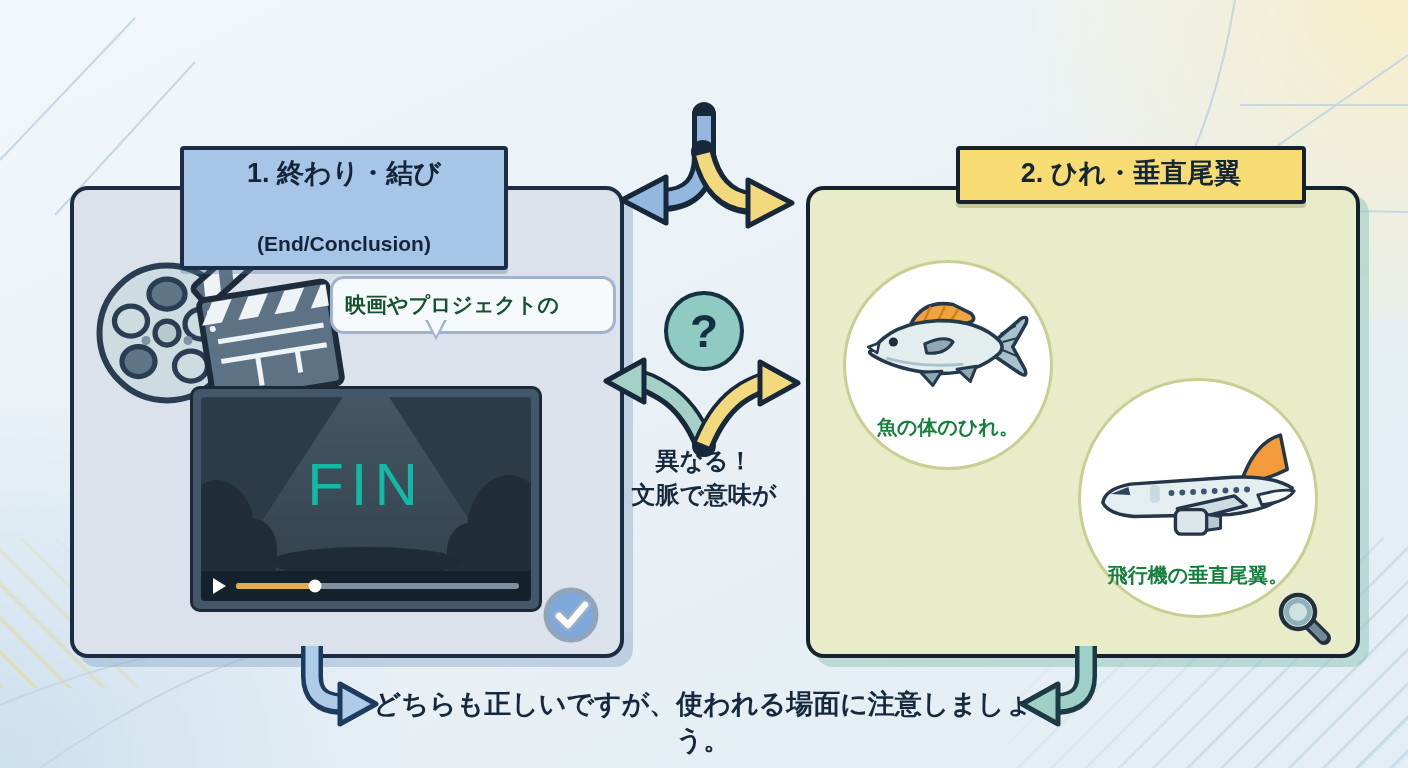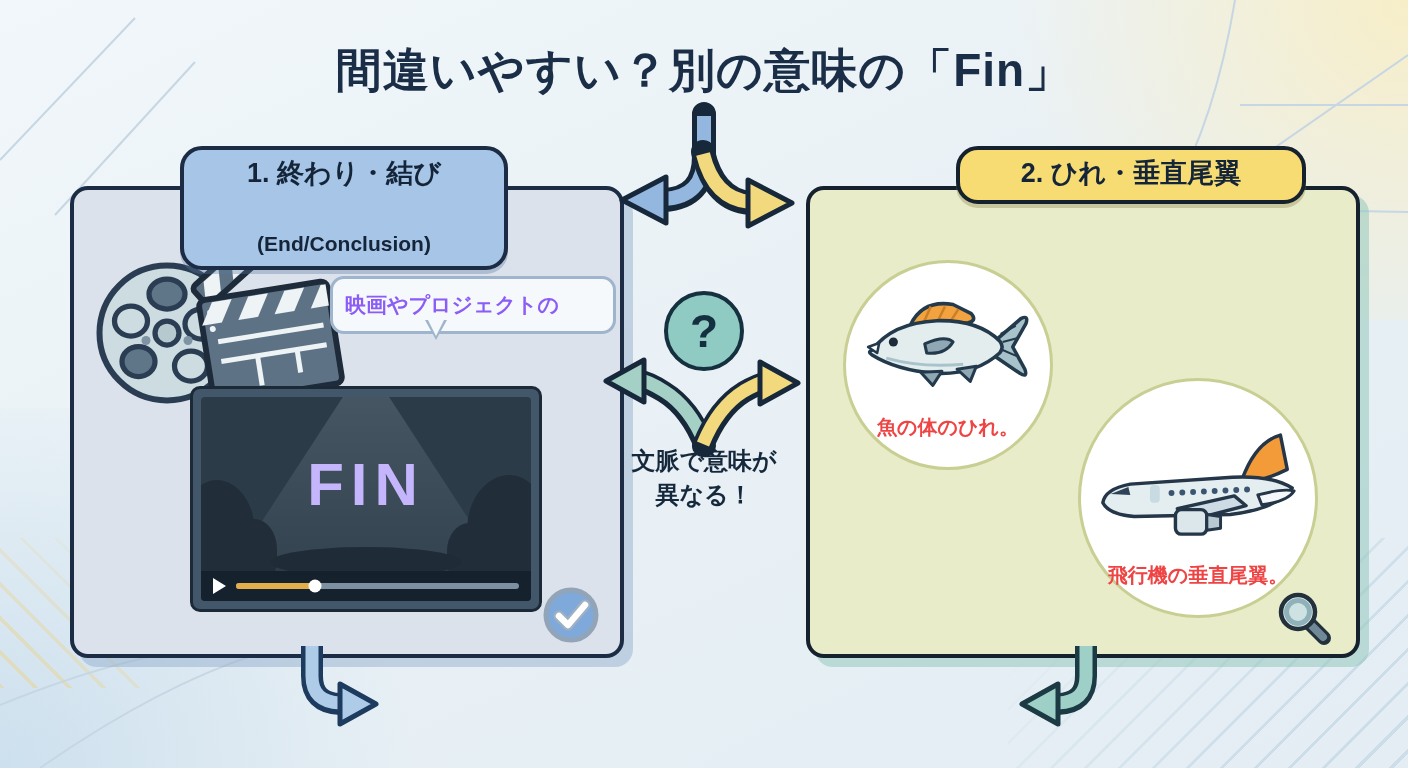--- a/index.html
+++ b/index.html
@@ -27,74 +27,74 @@
   .decor-lines{left:0;top:0;width:1408px;height:768px;}
   
   .title{position:absolute;left:0;top:40px;width:100%;text-align:center;
     font-size:46px;font-weight:800;letter-spacing:1px;color:#1b2e47;z-index:3;}
   
   .panel{position:absolute;top:186px;width:546px;height:464px;border-radius:18px;z-index:2;}
   .panel-left{left:70px;background:#dce2eb;border:4px solid #1b2c44;
     box-shadow:9px 9px 0 rgba(150,176,206,.5);}
   .panel-right{left:806px;background:#e9ecc9;border:4px solid #15222e;
     box-shadow:9px 9px 0 rgba(148,200,188,.55);}
-  .panel-header{position:absolute;top:146px;border-radius:22px;text-align:center;
+  .panel-header{position:absolute;top:146px;border-radius:4px;text-align:center;
     padding:7px 10px 9px;z-index:4;line-height:1.25;}
   .header-left{left:180px;width:300px;background:#a7c5e6;border:4px solid #1b2c44;
     box-shadow:0 4px 0 rgba(90,120,160,.35);}
   .header-right{left:956px;width:322px;background:#f6dc72;border:4px solid #15222e;
     box-shadow:0 4px 0 rgba(140,130,70,.35);}
   .header-title{font-size:27px;font-weight:800;color:#14253a;}
   .header-sub{font-size:21px;font-weight:800;color:#14253a;margin-top:40px;}
   
   .reel{position:absolute;left:18px;top:68px;z-index:1;}
   .clapper{position:absolute;left:92px;top:34px;z-index:2;}
   .bubble{position:absolute;left:256px;top:86px;width:256px;background:#f6f9fb;
     border:3px solid #9fb4cd;border-radius:14px;padding:10px 12px;z-index:3;
-    font-size:21px;font-weight:800;line-height:1.5;color:#8b5cf6;}
+    font-size:21px;font-weight:800;line-height:1.5;color:#14532d;}
   .bubble::after{content:"";position:absolute;bottom:-20px;left:92px;
     border:11px solid transparent;border-top:20px solid #9fb4cd;}
   .bubble::before{content:"";position:absolute;bottom:-13px;left:95px;z-index:1;
     border:8px solid transparent;border-top:16px solid #f6f9fb;}
   .player{position:absolute;left:116px;top:196px;width:352px;height:226px;z-index:4;
     background:#42586a;border:3px solid #1c2a38;border-radius:10px;padding:8px;box-sizing:border-box;}
   .screen{position:relative;width:100%;height:100%;background:#2c3b48;border-radius:4px;
     overflow:hidden;display:flex;flex-direction:column;}
   .spotlight{position:absolute;left:0;top:0;width:100%;height:82%;
     clip-path:polygon(43% 0,57% 0,90% 100%,10% 100%);
     background:linear-gradient(rgba(205,224,233,.16),rgba(205,224,233,.05));}
   .bush{position:absolute;background:#212e39;}
   .bush-l1{left:-16px;bottom:26px;width:70px;height:95px;border-radius:45% 55% 30% 30%;}
   .bush-l2{left:30px;bottom:22px;width:46px;height:60px;border-radius:50% 50% 30% 30%;}
   .bush-r1{right:-14px;bottom:26px;width:78px;height:100px;border-radius:55% 45% 30% 30%;}
   .bush-r2{right:40px;bottom:22px;width:44px;height:56px;border-radius:50% 50% 30% 30%;}
   .stage{position:absolute;left:50%;bottom:24px;transform:translateX(-50%);
     width:58%;height:30px;background:#1f2b36;border-radius:50%;}
   .fin-text{position:relative;flex:1;display:flex;align-items:center;justify-content:center;
-    font-size:60px;font-weight:700;letter-spacing:7px;color:#c4b5fd;z-index:2;}
+    font-size:60px;font-weight:400;letter-spacing:7px;color:#14b8a6;z-index:2;}
   .controls{position:relative;height:30px;background:#15222e;display:flex;align-items:center;
     gap:10px;padding:0 12px;z-index:3;}
   .play{width:0;height:0;border-top:8px solid transparent;border-bottom:8px solid transparent;
     border-left:13px solid #fff;}
   .track{position:relative;flex:1;height:6px;background:#7c90a2;border-radius:3px;}
   .fill{position:absolute;left:0;top:0;height:6px;width:28%;background:#e2ad4a;border-radius:3px;}
   .knob{position:absolute;left:28%;top:50%;transform:translate(-50%,-50%);
     width:13px;height:13px;background:#fff;border-radius:50%;}
   .badge{position:absolute;z-index:5;}
   .badge-check{left:468px;top:396px;}
   .badge-mag{left:462px;top:396px;}
   
   .circle{position:absolute;background:#fff;border:3px solid #c9cf93;border-radius:50%;z-index:2;}
   .circle-fish{left:33px;top:70px;width:204px;height:204px;}
   .circle-plane{left:268px;top:188px;width:234px;height:234px;z-index:3;}
   .circle svg{position:absolute;left:50%;transform:translateX(-50%);}
   .circle-fish svg{top:26px;}
   .circle-plane svg{top:44px;}
   .circle-caption{position:absolute;left:0;bottom:26px;width:100%;text-align:center;
-    font-size:20px;font-weight:800;color:#ef4444;}
+    font-size:20px;font-weight:800;color:#15803d;}
   
   .qcircle{position:absolute;left:664px;top:291px;width:80px;height:80px;border-radius:50%;
     background:#8fcbc2;border:4px solid #15303f;display:flex;align-items:center;justify-content:center;
     z-index:3;box-sizing:border-box;}
   .qmark{font-size:46px;font-weight:800;color:#143040;line-height:1;}
   .context-note{position:absolute;left:600px;top:444px;width:208px;text-align:center;
     font-size:24px;font-weight:800;color:#16293c;line-height:1.4;z-index:3;}
   
   .footer{position:absolute;left:358px;top:686px;width:690px;text-align:center;
     font-size:27px;font-weight:800;color:#16293c;z-index:6;}
@@ -114,21 +114,20 @@
       <path d="M1235 0 Q1215 120 1172 195"></path>
       <path d="M1408 55 L1188 208 L1408 212"></path>
       <path d="M1240 105 L1408 105"></path>
       <path d="M0 160 L135 18"></path>
       <path d="M55 215 L195 62"></path>
       <path d="M40 768 Q210 650 340 636"></path>
       <path d="M0 705 Q170 636 270 648"></path>
     </g>
   </svg>
 
-  <div class="title">間違いやすい？別の意味の「Fin」</div>
 
   <div class="panel panel-left">
 
     <svg class="reel" width="150" height="150" viewBox="0 0 100 100">
       <circle cx="50" cy="50" r="45" fill="#ccdce0" stroke="#2a3d52" stroke-width="4"></circle>
       <circle cx="50" cy="50" r="8" fill="#b5c9cf" stroke="#2a3d52" stroke-width="3.5"></circle>
       <ellipse cx="50" cy="24" rx="12" ry="10" fill="#5f7689" stroke="#2a3d52" stroke-width="3.5"></ellipse>
       <ellipse cx="26" cy="42" rx="11" ry="10" fill="#ccdce0" stroke="#2a3d52" stroke-width="3.5"></ellipse>
       <ellipse cx="31" cy="69" rx="11" ry="10" fill="#5f7689" stroke="#2a3d52" stroke-width="3.5"></ellipse>
       <ellipse cx="66" cy="72" rx="11" ry="10" fill="#ccdce0" stroke="#2a3d52" stroke-width="3.5"></ellipse>
@@ -244,22 +243,22 @@
   </div>
 
   <div class="panel-header header-right">
     <div class="header-title">2. ひれ・垂直尾翼</div>
   </div>
 
   <div class="qcircle">
     <div class="qmark">?</div>
   </div>
   <div class="context-note">
+    <div>異なる！</div>
     <div>文脈で意味が</div>
-    <div>異なる！</div>
   </div>
 
   <svg class="arrows" viewBox="0 0 1408 768">
 
     <g>
       <path d="M704 114 L704 156 Q704 198 664 200" fill="none" stroke="#16283a" stroke-width="24" stroke-linecap="round"></path>
       <path d="M704 116 L704 156 Q704 197 664 199" fill="none" stroke="#93b7de" stroke-width="14" stroke-linecap="butt"></path>
       <polygon points="666,177 666,223 622,200" fill="#93b7de" stroke="#16283a" stroke-width="5" stroke-linejoin="round"></polygon>
     </g>
 
@@ -287,14 +286,15 @@
       <polygon points="340,684 340,724 376,704" fill="#aecbe8" stroke="#1d3a5f" stroke-width="5" stroke-linejoin="round"></polygon>
     </g>
 
     <g>
       <path d="M1086 646 L1086 676 Q1086 703 1058 704" fill="none" stroke="#1b3a44" stroke-width="22" stroke-linecap="butt"></path>
       <path d="M1086 646 L1086 676 Q1086 702 1058 703" fill="none" stroke="#9fd0c8" stroke-width="13" stroke-linecap="butt"></path>
       <polygon points="1058,684 1058,724 1022,704" fill="#9fd0c8" stroke="#1b3a44" stroke-width="5" stroke-linejoin="round"></polygon>
     </g>
   </svg>
 
+  <div class="footer">どちらも正しいですが、使われる場面に注意しましょう。</div>
 
 </div>
 
 </body></html>

